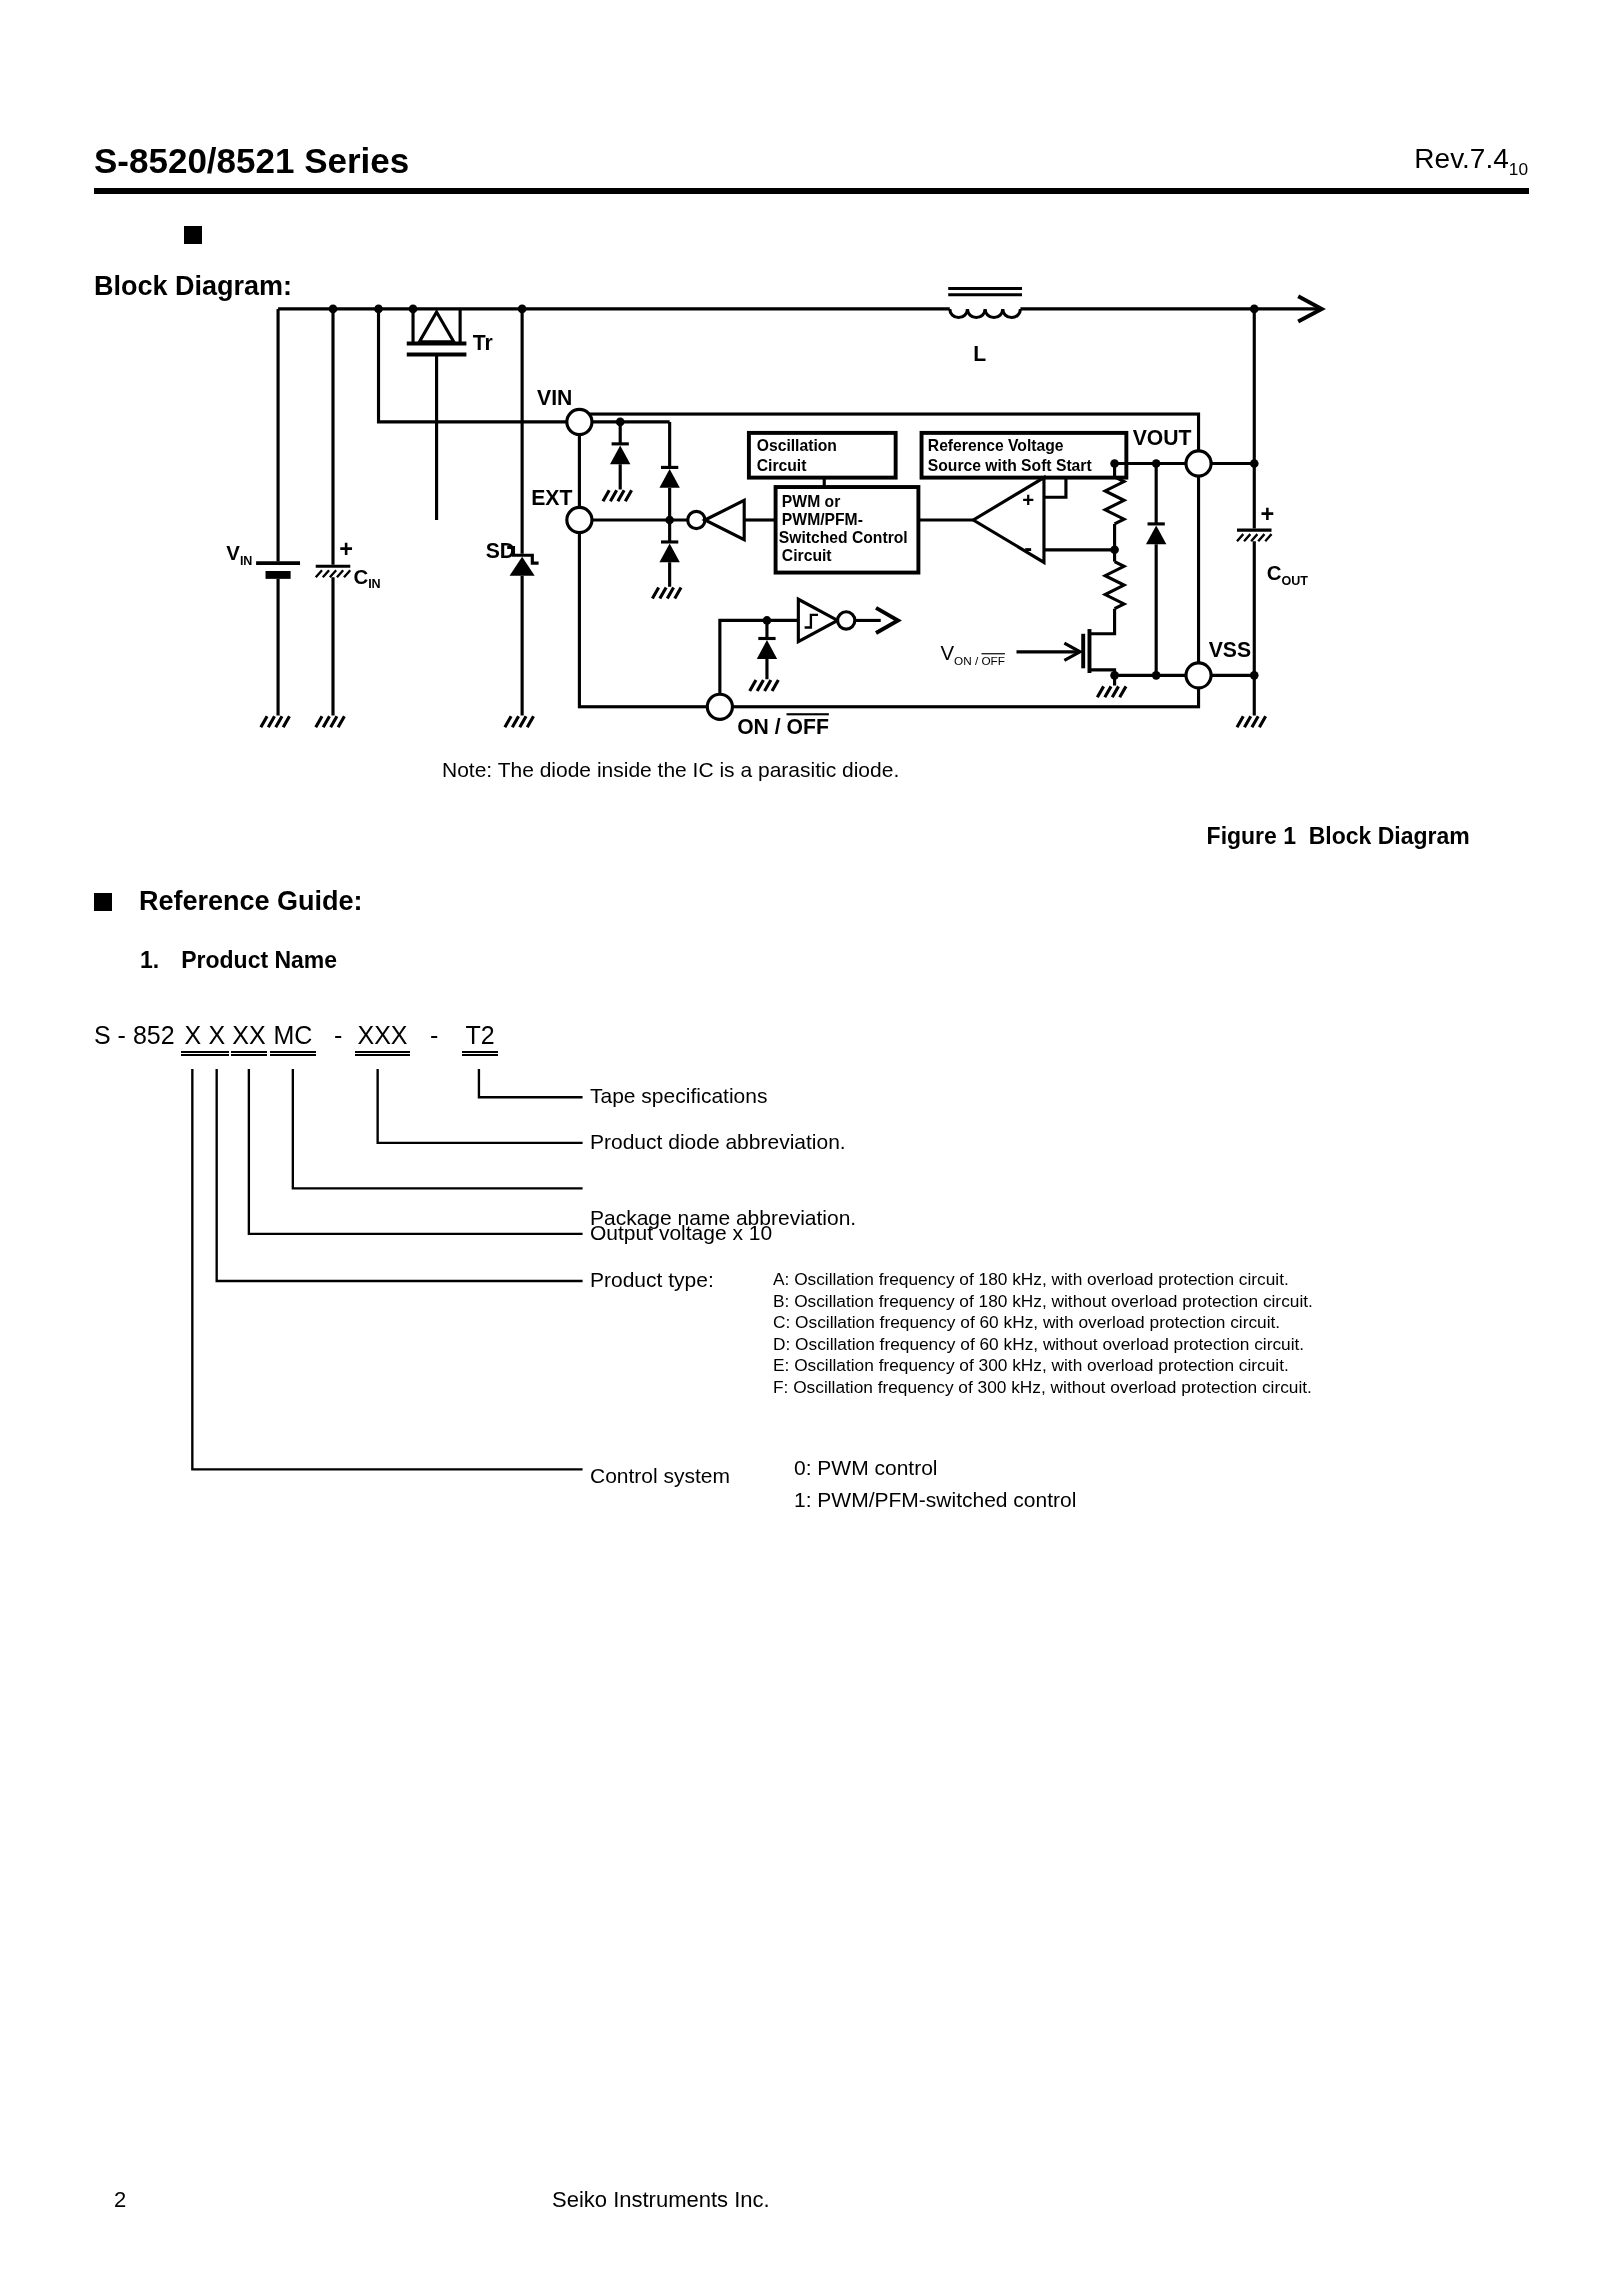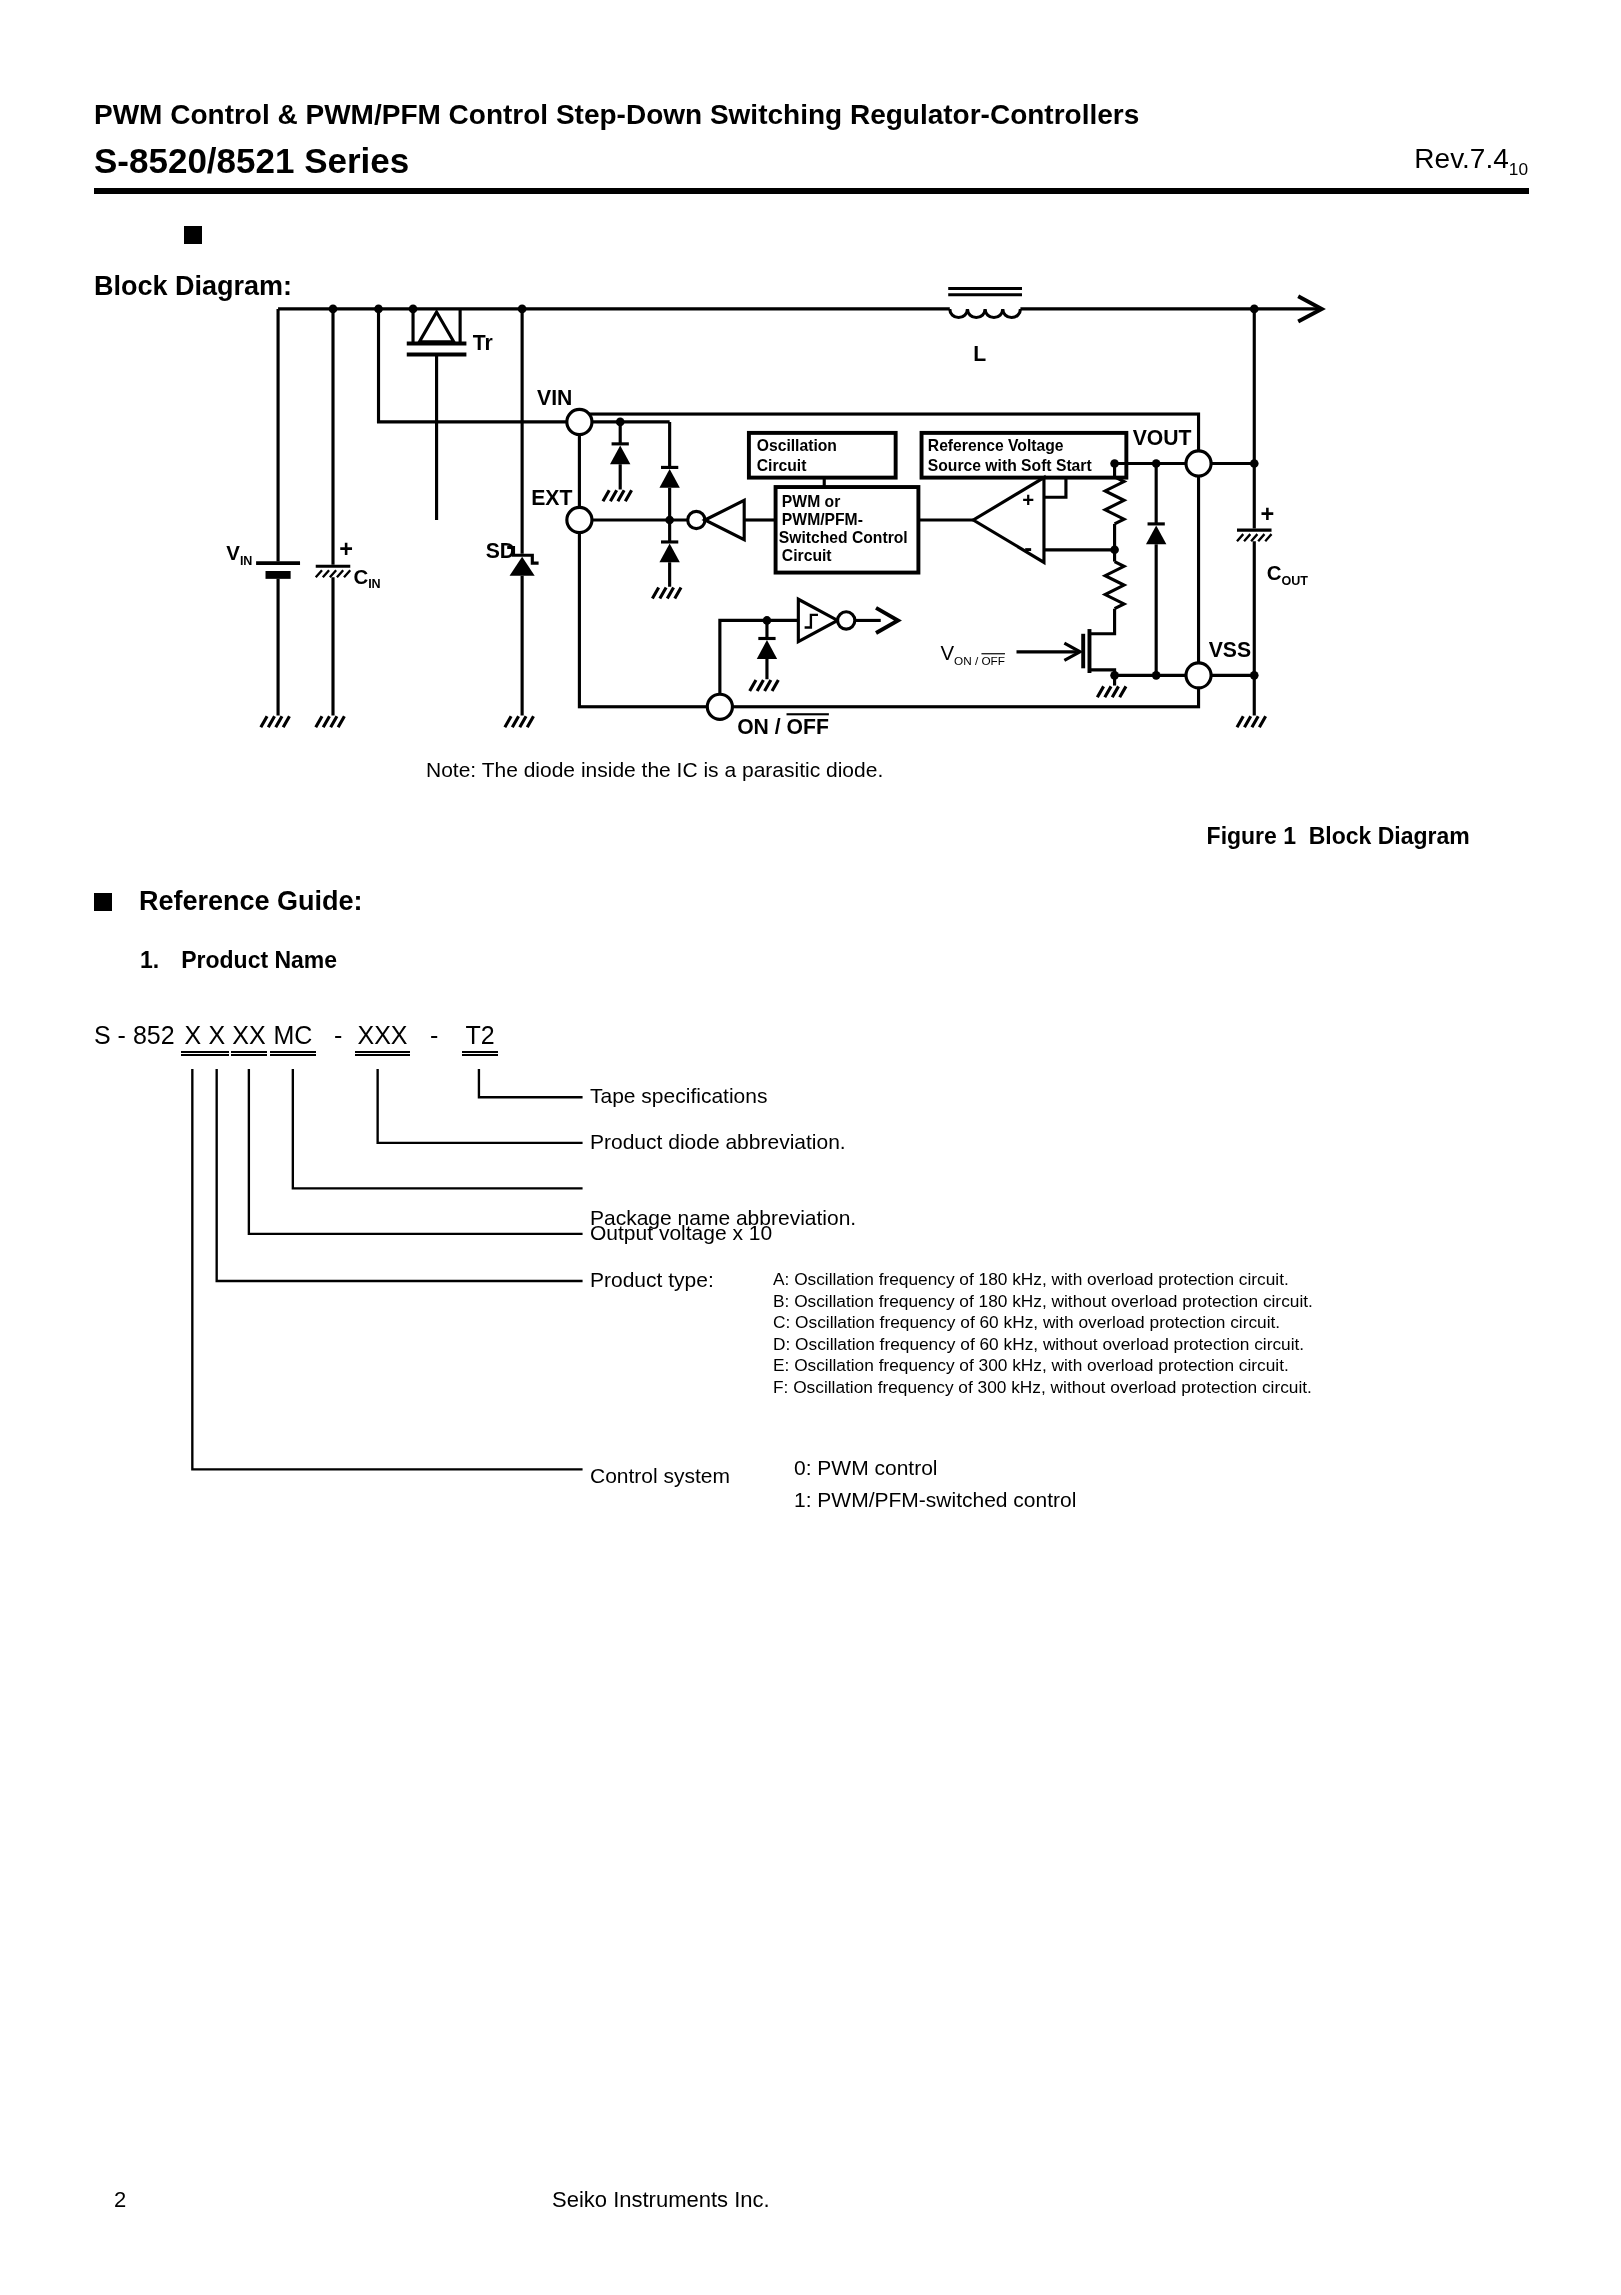--- a/index.html
+++ b/index.html
@@ -34,39 +34,38 @@
   .s15{font-size:15px;font-weight:normal;}
   .ovl{text-decoration:overline;}
   .w4{stroke:#000;stroke-width:4;fill:none;}
   .w5{stroke:#000;stroke-width:5;fill:none;}
   .w3{stroke:#000;stroke-width:3;fill:none;}
   .box{stroke:#000;stroke-width:5;fill:#fff;}
   .tri{stroke:#000;stroke-width:4;fill:#fff;}
   .blk{fill:#000;stroke:none;}
   .pin{stroke:#000;stroke-width:4;fill:#fff;}
   
-  .note{left:426px;top:758px;font-size:21px;}
+  .note{left:442px;top:758px;font-size:21px;}
   .figcap{left:94px;top:823px;width:1382px;text-align:right;font-size:23px;font-weight:bold;}
   .figcap span{margin:0 6.3px;}
   
   .pc{top:1022px;font-size:25px;line-height:27px;white-space:nowrap;}
   .pcseg{top:1022px;font-size:25px;line-height:27px;text-align:center;border-bottom:5.5px double #000;padding-bottom:2.4px;}
   .callsvg{left:94px;top:1069px;}
   .clabel{font-size:21px;white-space:nowrap;}
   .ptypes{left:773px;top:1269px;font-size:17.3px;line-height:21.6px;white-space:nowrap;}
   .copt{font-size:21px;white-space:nowrap;}
   
   .foot{font-size:22px;}
 </style>
 </head>
 <body>
 
 <div class="page">
 
-  <div class="abs title1">PWM Control &amp; PWM/PFM Control Step-Down Switching Regulator-Controllers</div>
   <div class="abs title2">S-8520/8521 Series</div>
   <div class="abs rev"><span>Rev.7.4</span><span class="sub">10</span></div>
   <div class="abs rule"></div>
 
   <div class="abs sec sec1">
     <div class="sq"></div>
     <div class="sech">Block Diagram:</div>
   </div>
 
   <svg class="abs diag" width="1130" height="471" viewBox="0 0 1440 600">

